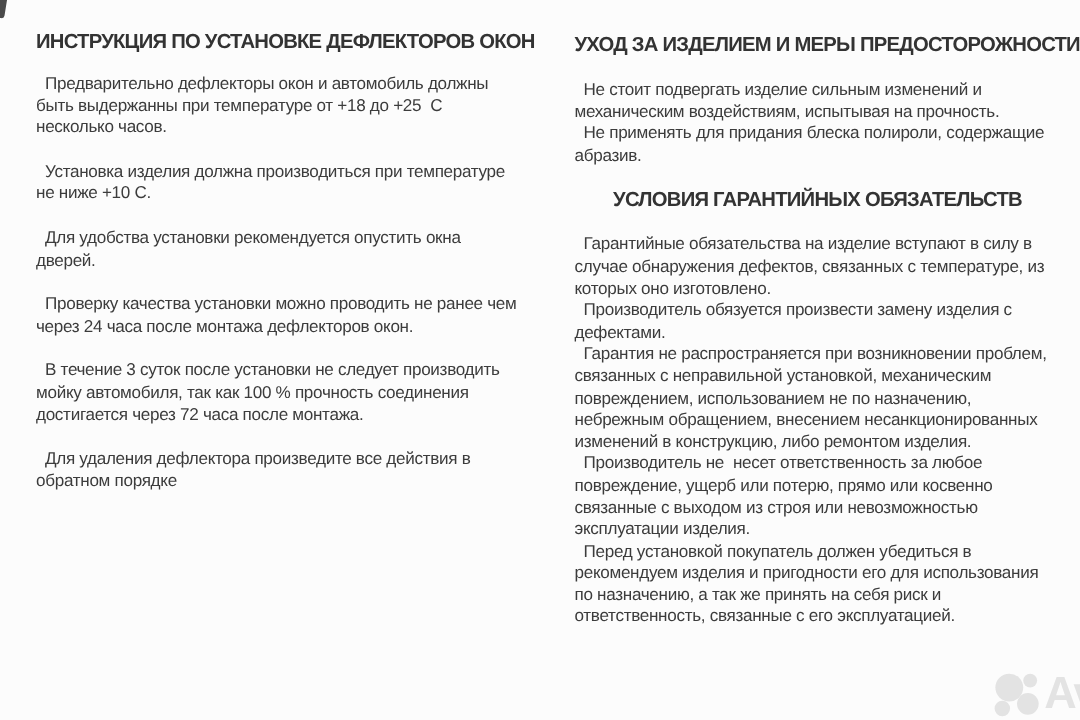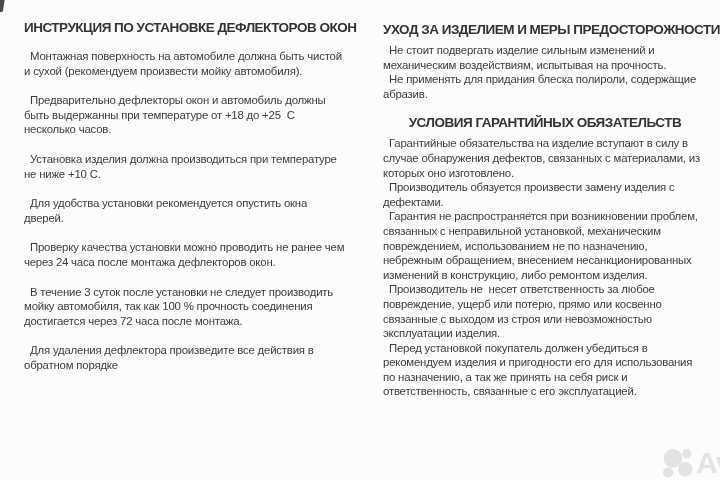--- a/index.html
+++ b/index.html
@@ -31,21 +31,21 @@
   .col-right { left: 383px; top: 22px; width: 324px; }
   .doc-heading {
     margin: 0 0 14px 0;
     font-size: 13.5px;
     font-weight: 600;
     letter-spacing: -0.5px;
     text-align: center;
     color: #333333;
     white-space: nowrap;
   }
-  .col-right .doc-heading { margin-bottom: 6px; }
+  .col-right .doc-heading { margin-bottom: 16px; }
   .doc-heading.second { margin-top: 14px; }
   .col p {
     margin: 0 0 15px 0;
     font-size: 11.4px;
     line-height: 14.6px;
     letter-spacing: -0.2px;
     text-indent: 6px;
     color: #3c3c3c;
     white-space: pre-wrap;
   }
@@ -69,35 +69,34 @@
 </style>
 </head>
 <body>
 
 <div class="page">
 
   <div class="corner-artifact"></div>
 
   <div class="col col-left">
     <h1 class="doc-heading">ИНСТРУКЦИЯ ПО УСТАНОВКЕ ДЕФЛЕКТОРОВ ОКОН</h1>
-    <p>Монтажная поверхность на автомобиле должна быть чистой и сухой (рекомендуем произвести мойку автомобиля).</p>
     <p>Предварительно дефлекторы окон и автомобиль должны быть выдержанны при температуре от +18 до +25  С несколько часов.</p>
     <p>Установка изделия должна производиться при температуре не ниже +10 С.</p>
     <p>Для удобства установки рекомендуется опустить окна дверей.</p>
     <p>Проверку качества установки можно проводить не ранее чем через 24 часа после монтажа дефлекторов окон.</p>
     <p>В течение 3 суток после установки не следует производить мойку автомобиля, так как 100 % прочность соединения достигается через 72 часа после монтажа.</p>
     <p>Для удаления дефлектора произведите все действия в обратном порядке</p>
   </div>
 
   <div class="col col-right">
     <h1 class="doc-heading">УХОД ЗА ИЗДЕЛИЕМ И МЕРЫ ПРЕДОСТОРОЖНОСТИ</h1>
     <p>Не стоит подвергать изделие сильным изменений и механическим воздействиям, испытывая на прочность.</p>
     <p>Не применять для придания блеска полироли, содержащие абразив.</p>
     <h1 class="doc-heading second">УСЛОВИЯ ГАРАНТИЙНЫХ ОБЯЗАТЕЛЬСТВ</h1>
-    <p>Гарантийные обязательства на изделие вступают в силу в случае обнаружения дефектов, связанных с материалами, из которых оно изготовлено.</p>
+    <p>Гарантийные обязательства на изделие вступают в силу в случае обнаружения дефектов, связанных с температуре, из которых оно изготовлено.</p>
     <p>Производитель обязуется произвести замену изделия с дефектами.</p>
     <p>Гарантия не распространяется при возникновении проблем, связанных с неправильной установкой, механическим повреждением, использованием не по назначению, небрежным обращением, внесением несанкционированных изменений в конструкцию, либо ремонтом изделия.</p>
     <p>Производитель не  несет ответственность за любое повреждение, ущерб или потерю, прямо или косвенно связанные с выходом из строя или невозможностью эксплуатации изделия.</p>
     <p>Перед установкой покупатель должен убедиться в рекомендуем изделия и пригодности его для использования по назначению, а так же принять на себя риск и ответственность, связанные с его эксплуатацией.</p>
   </div>
 
   <div class="watermark">
     <svg class="logo" viewBox="0 0 32 32" aria-hidden="true">
       <circle cx="11.5" cy="12" r="9" fill="#e3e3e3"></circle>
       <circle cx="25" cy="7.5" r="4.5" fill="#e3e3e3"></circle>

